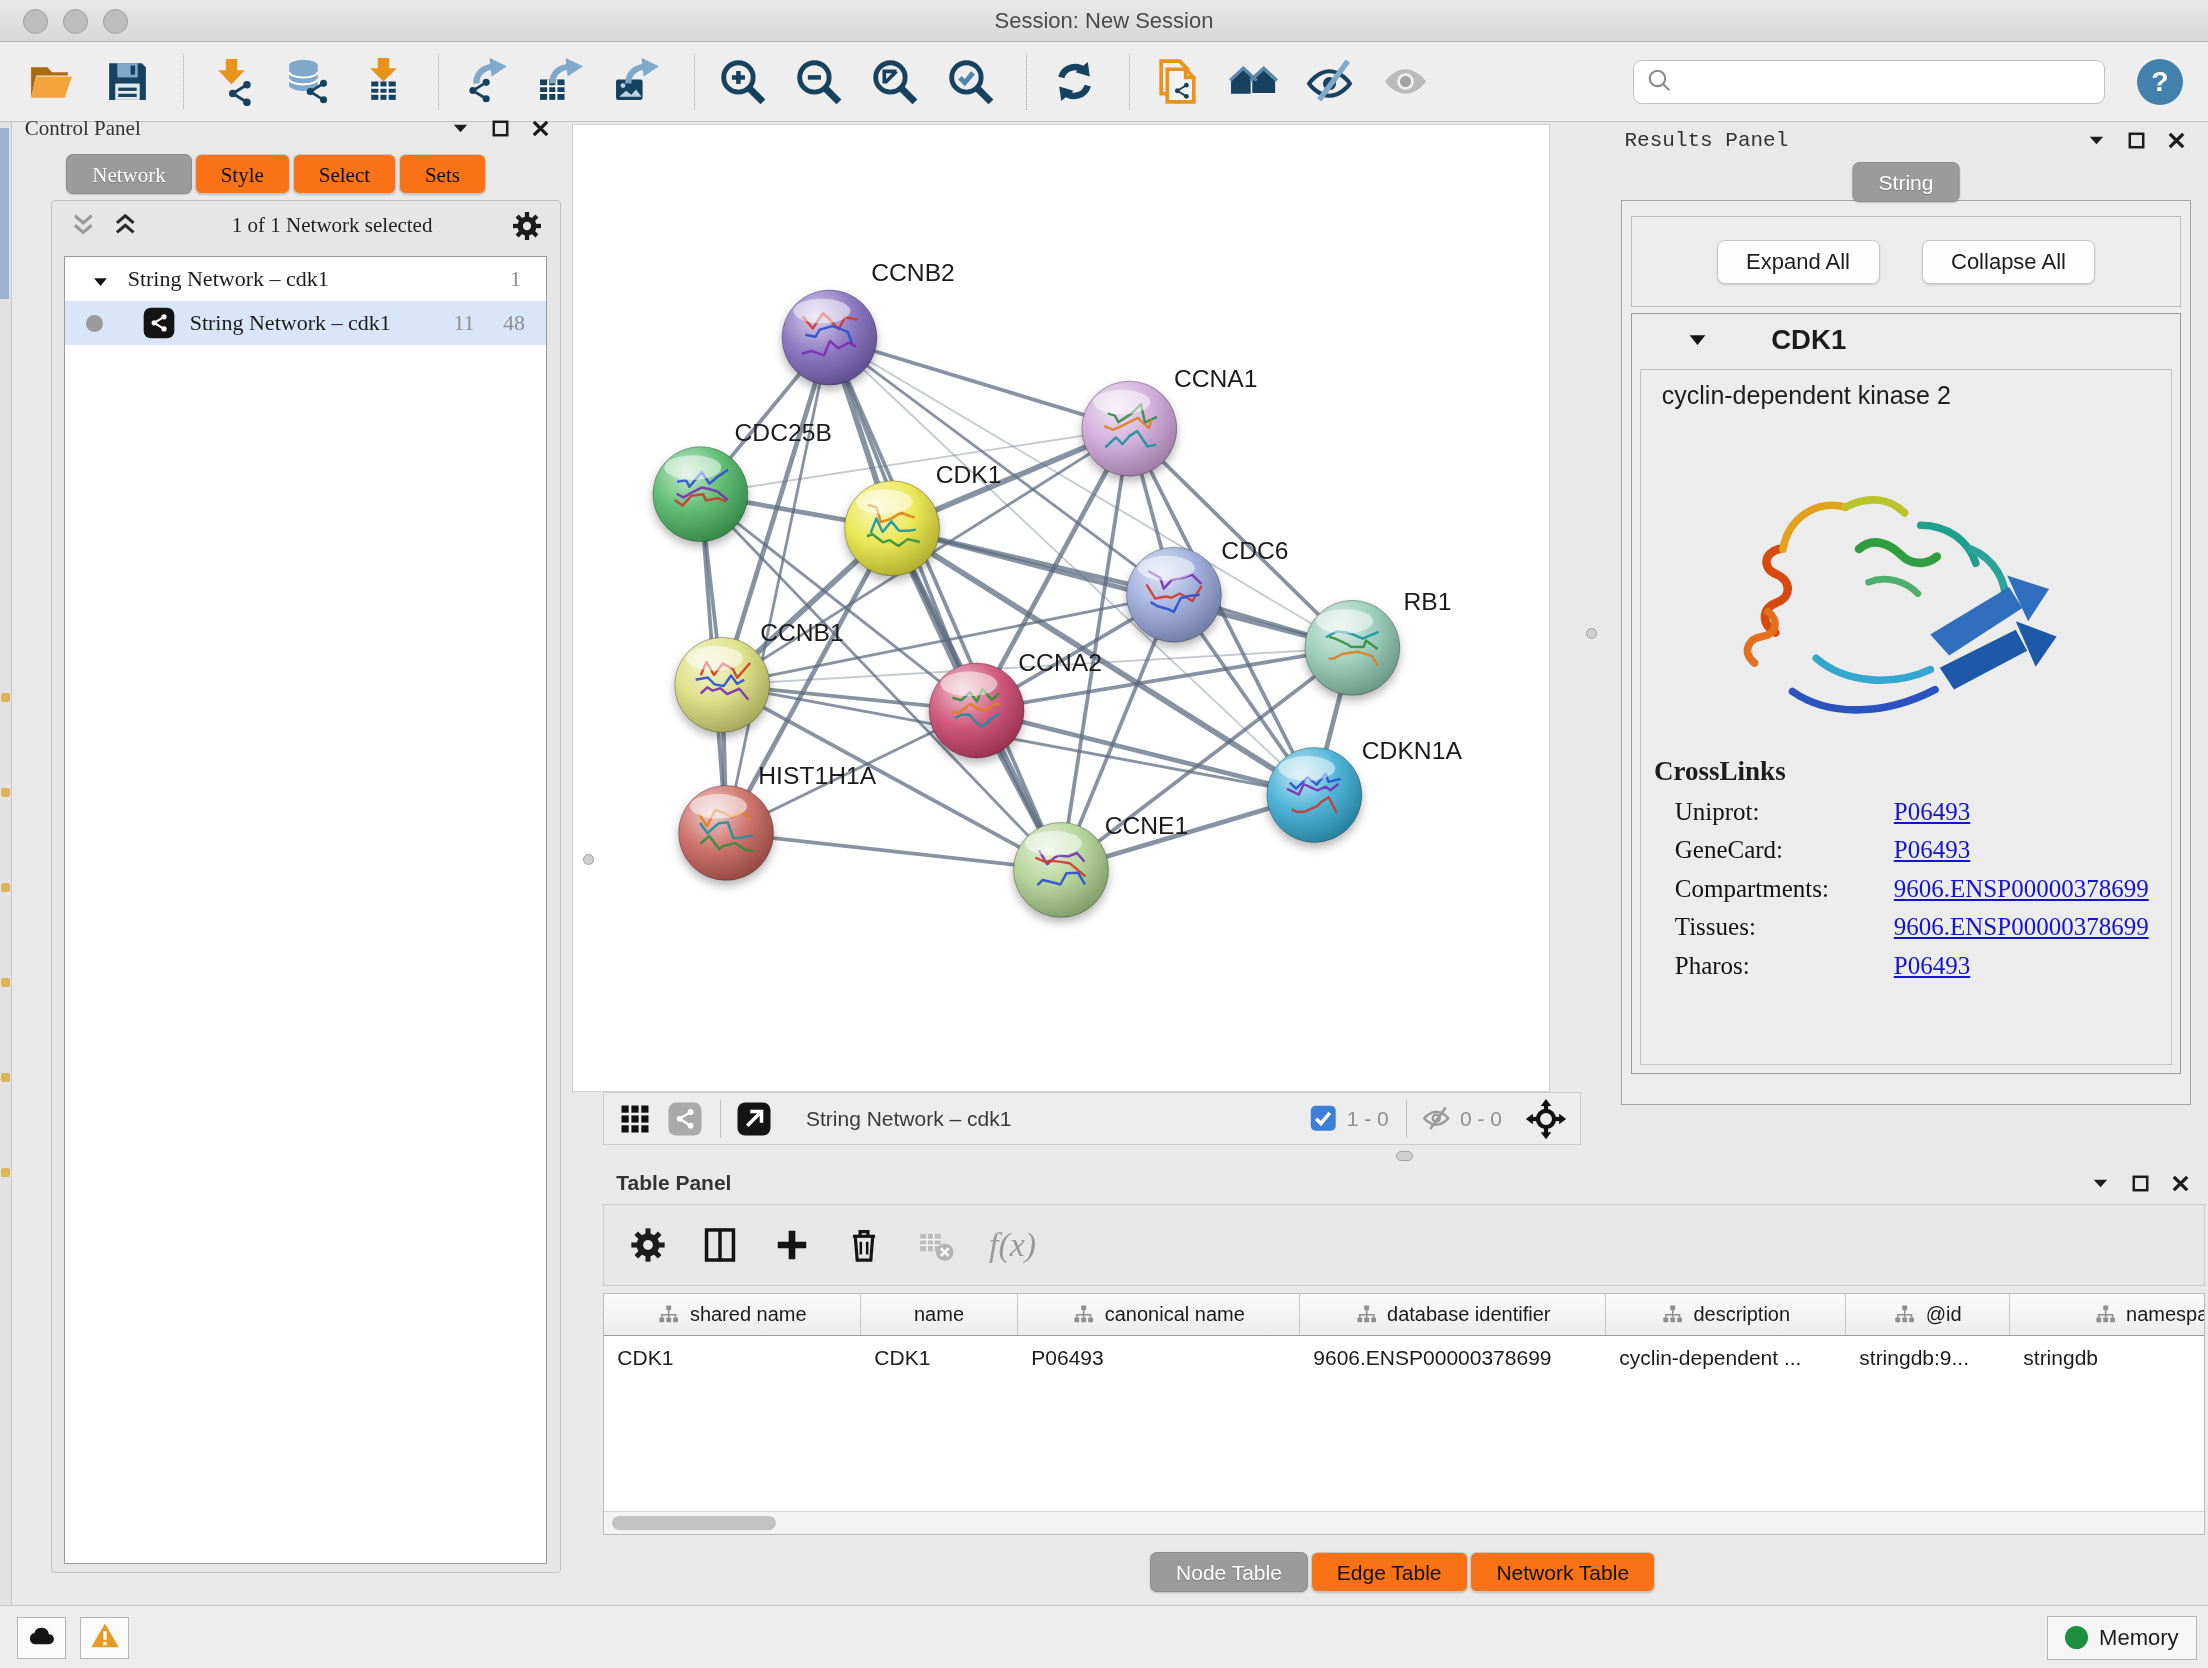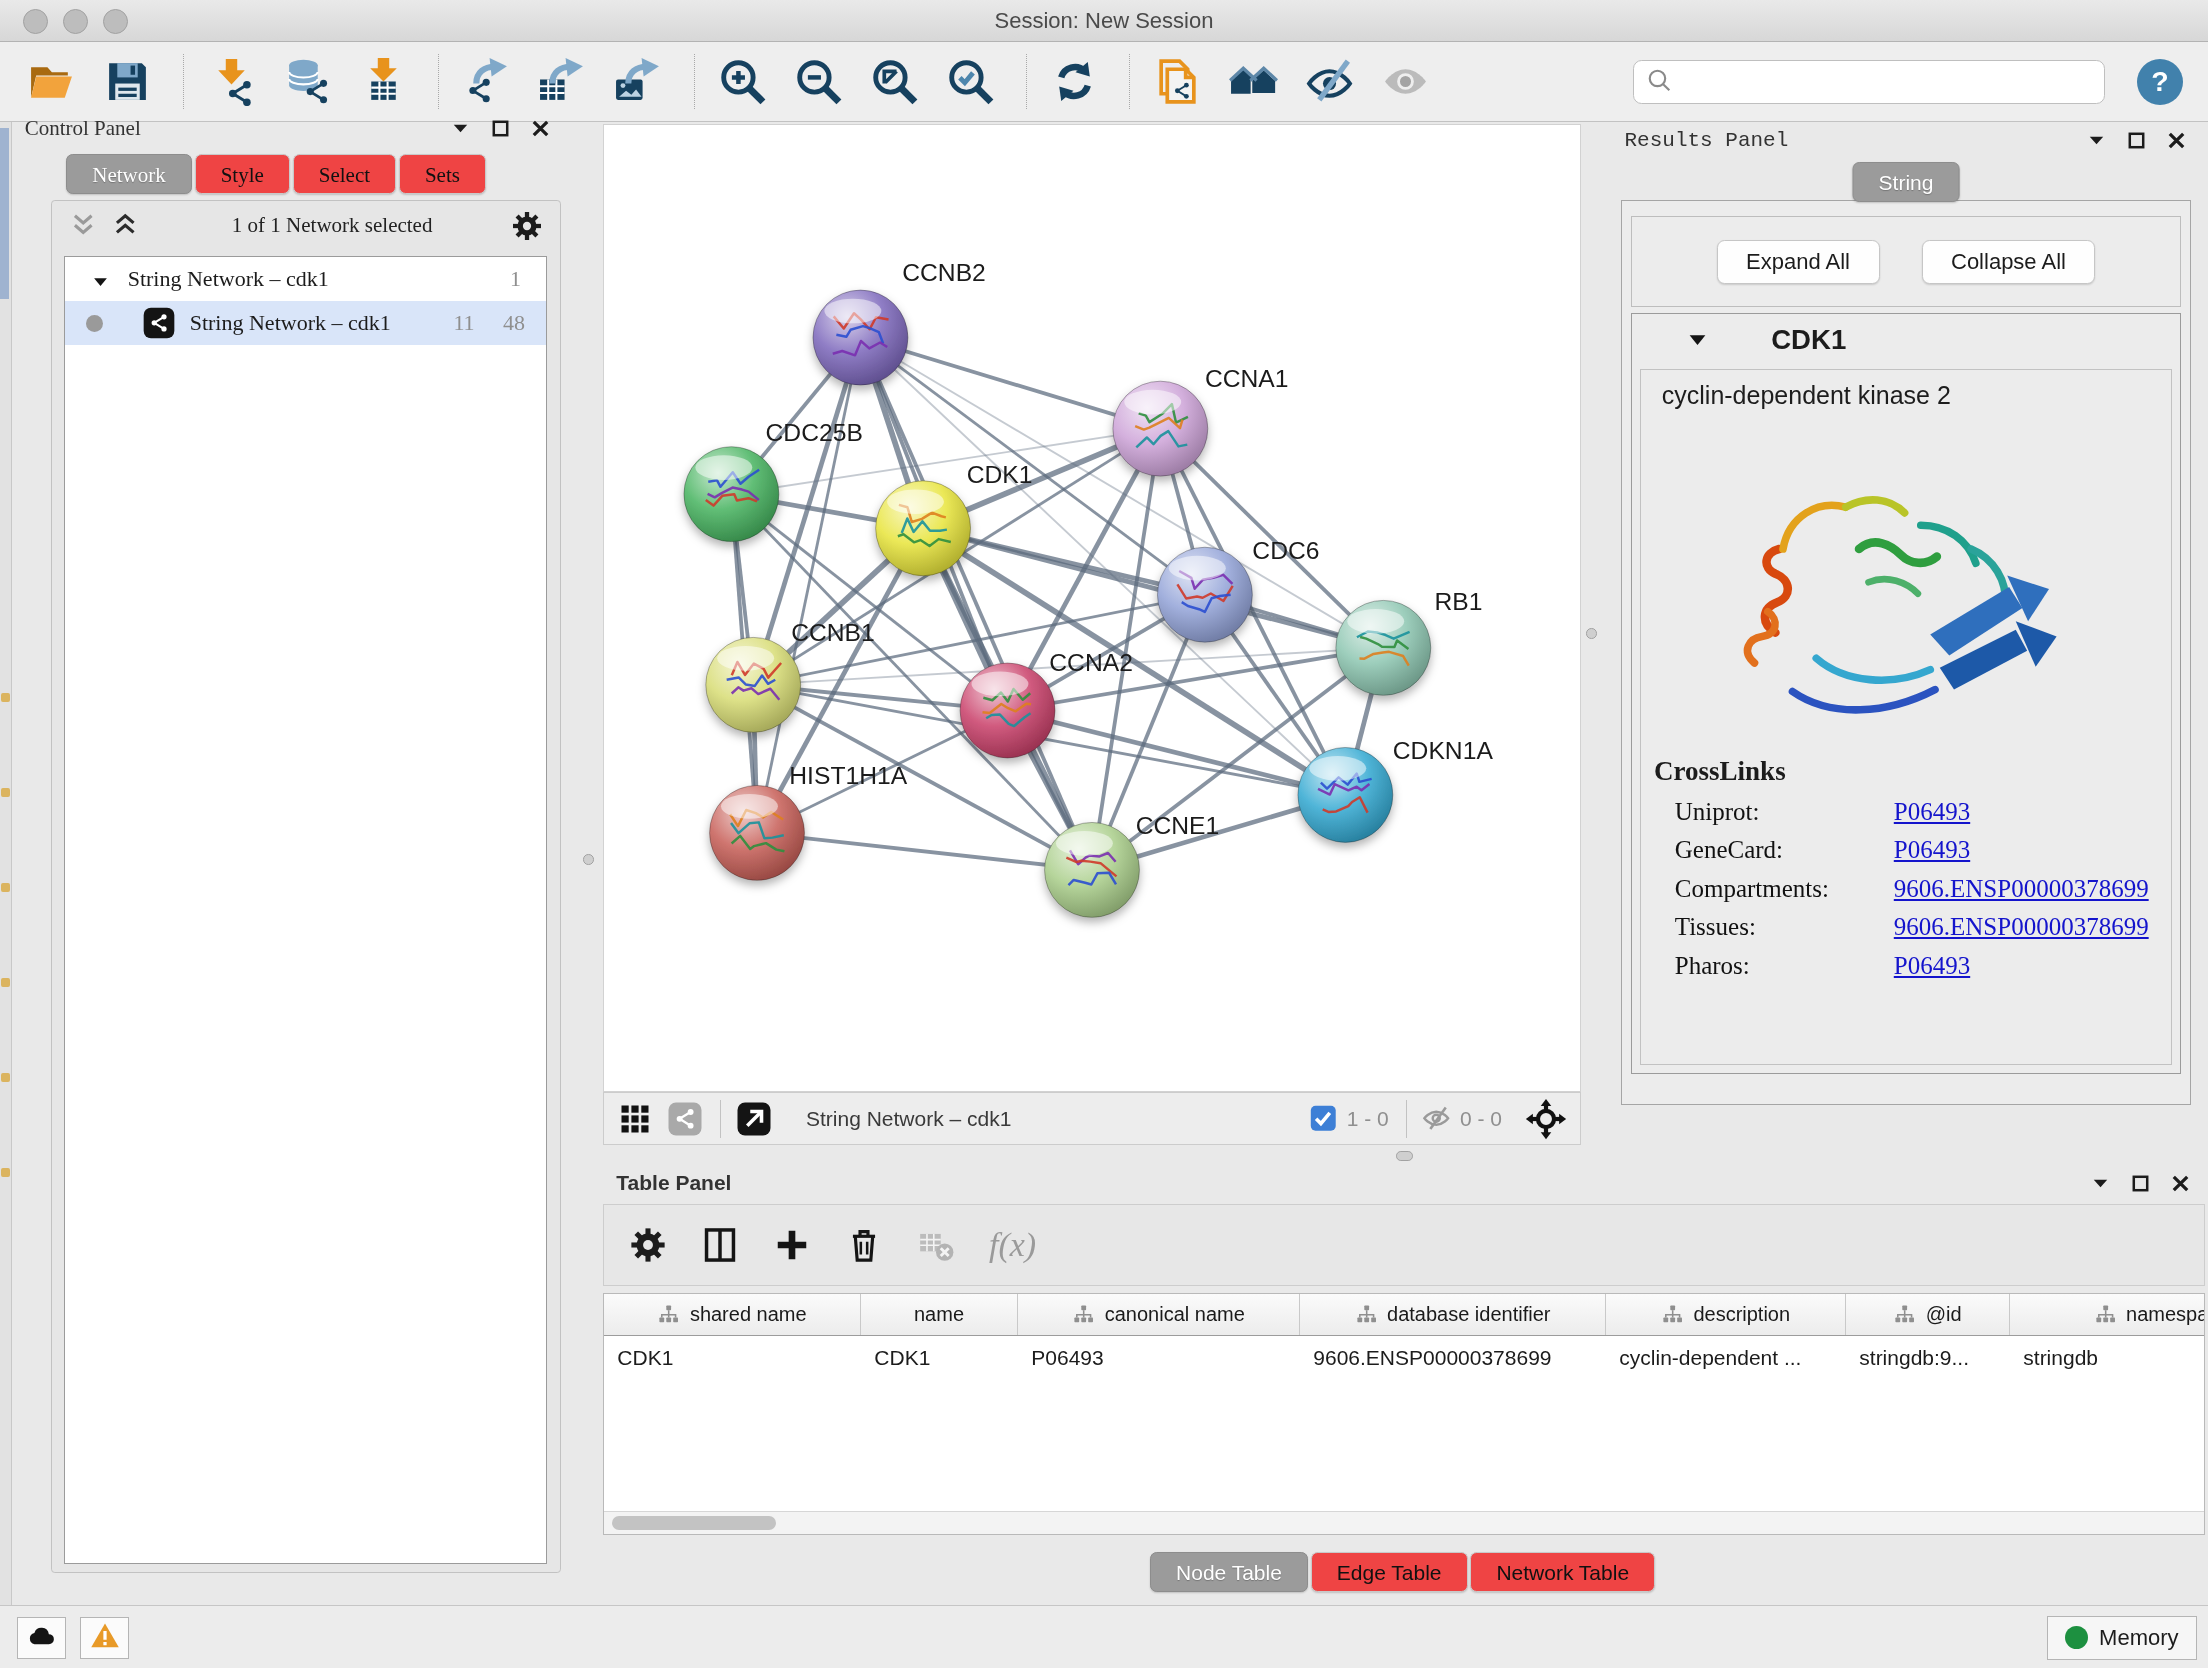--- a/index.html
+++ b/index.html
@@ -33,21 +33,21 @@
   
   .lstrip { position:absolute; left:0; top:122px; width:12.4px; bottom:63px; background:#e2e2e2; border-right:1px solid #c8c8c8; }
   .ls-blue { position:absolute; left:0; top:5.7px; width:8.6px; height:171px; background:#8fa8cc; opacity:.8; }
   .ls-dot { position:absolute; left:1px; width:8.6px; height:8.6px; background:#d9a93f; border-radius:1.9px; opacity:.8; }
 
   
   .panel-title { font-size:21px; color:#333; }
   .win-ctrls { margin-left:auto; display:flex; gap:17px; align-items:center; }
   .win-ctrls span { width:23px; height:23px; display:inline-flex; }
   .win-ctrls svg { width:23px; height:23px; }
-  .tab { height:40px; padding:0 25px; line-height:40px; font-size:21px; background:#ef4444;
+  .tab { height:40px; padding:0 25px; line-height:40px; font-size:21px; background:#f97316;
          border:1px solid #c9c9c9; border-radius:6.7px; margin-right:2.9px; color:#111;
          box-shadow:0 1px 1.9px rgba(0,0,0,.18); }
   .tab.active { background:#9b9b9b; color:#fff; border-color:#8d8d8d; text-shadow:0 1px 1px rgba(0,0,0,.25); }
   .btn { height:44px; padding:0 28.5px; background:#fefefe; border:1px solid #c6c6c6; border-radius:7.6px;
          font-size:22px; box-shadow:0 1px 1.9px rgba(0,0,0,.15); display:flex; align-items:center; }
 
   
   .cpanel { position:absolute; left:13.3px; top:112px; width:550px; height:1461px;font-family:Liberation Serif, serif; }
   .cp-header { height:32px; display:flex; align-items:center; padding:0 11.4px; }
   .cp-tabs { display:flex; margin:9.5px 0 0 53px; }
@@ -66,21 +66,21 @@
   .trow .count { margin-left:auto; padding-right:25px; color:#8f8f8f; }
   .trow.sel { background:#d9e5f9; }
   .trow .dot { width:17px; height:17px; border-radius:50%; background:#9a9a9a; margin-left:21px; }
   .trow .badge { width:32px; height:32px; margin-left:40px; }
   .trow .badge svg { width:32px; height:32px; }
   .trow .tlabel { margin-left:15px; }
   .trow .n1 { margin-left:auto; color:#8f8f8f; }
   .trow .n2 { margin:0 21px 0 28.5px; color:#8f8f8f; }
 
   
-  .netcanvas { position:absolute; left:603px; top:124px; width:978px; height:968px; background:#fff;
+  .netcanvas { position:absolute; left:572px; top:124px; width:978px; height:968px; background:#fff;
                border:1px solid #d2d2d2; }
   .netbar { position:absolute; left:603px; top:1092px; width:978px; height:53px; background:#ededed;
             border:1px solid #cccccc; display:flex; align-items:center; padding:0 13.3px; }
   .nb-ic { width:36px; height:36px; display:flex; margin-right:13.3px; }
   .nb-ic svg { width:36px; height:36px; }
   .nb-sep { height:38px; border-left:1px solid #c2c2c2; margin:0 15px 0 3.8px; }
   .nb-title { font-size:21px; color:#3a3a3a; margin-left:21px; }
   .nb-right { margin-left:auto; display:flex; align-items:center; color:#8f8f8f; font-size:21px; }
   .nb-right .nb-ic { width:28.5px; height:28.5px; margin:0 9.5px 0 0; }
   .nb-right .nb-ic svg { width:28.5px; height:28.5px; }

